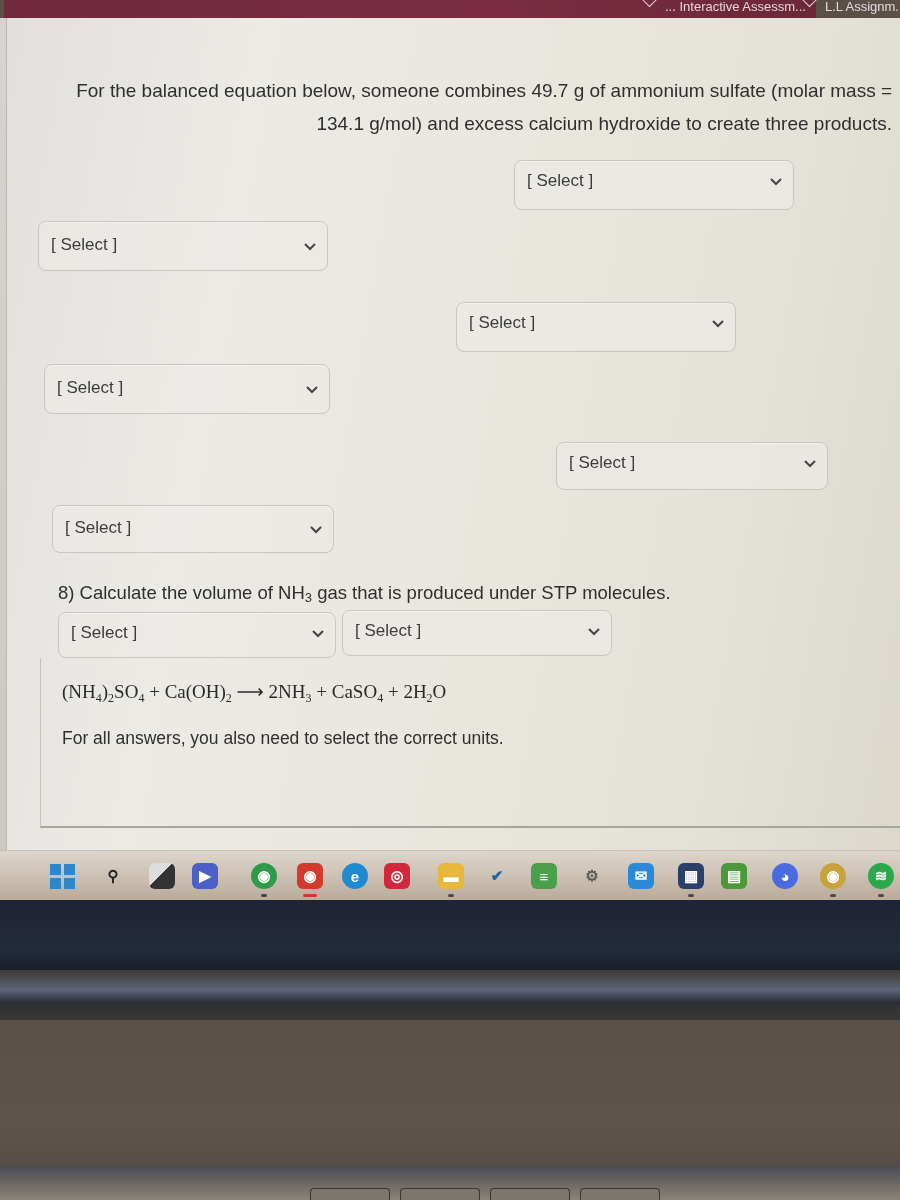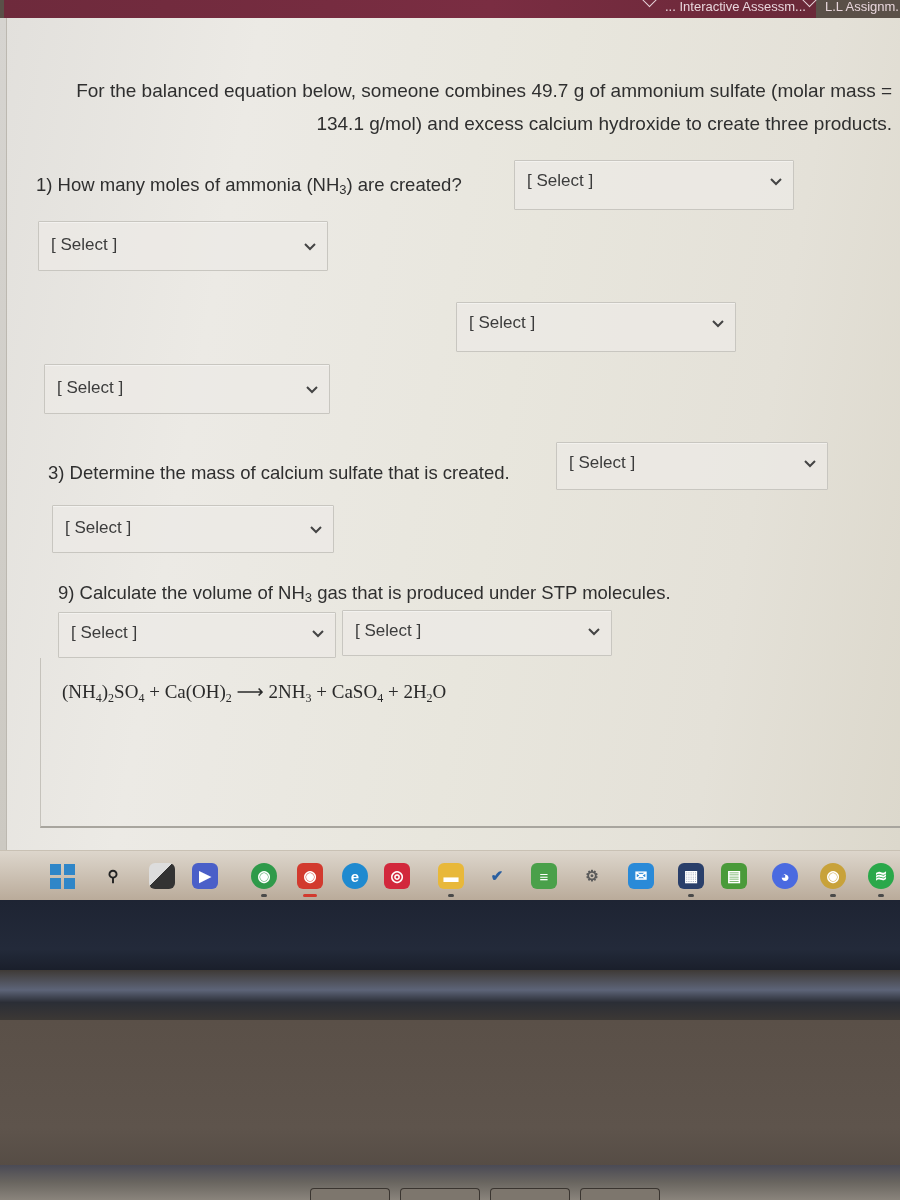--- a/index.html
+++ b/index.html
@@ -30,21 +30,21 @@
     .intro {
       position: absolute; left: 32px; top: 56px; width: 880px;
       font-size: 19px; line-height: 33px; color: #2f2f2f;
     }
     .q-label {
       position: absolute; font-size: 18.5px; color: #2f2f2f; white-space: nowrap;
     }
     .q-label sub { font-size: 13px; vertical-align: -3px; }
     .select {
       position: absolute; height: 46px; box-sizing: border-box;
-      border: 1px solid #c8c6c0; border-radius: 1px;
+      border: 1px solid #c8c6c0; border-radius: 8px;
       background: rgba(236,234,229,0.75);
       box-shadow: inset 0 1px 0 rgba(255,255,255,0.4);
       cursor: pointer;
     }
     .select .sel-text {
       position: absolute; left: 12px; top: 10px; font-size: 17px; color: #3c3c3c;
     }
     .select .chev {
       position: absolute; right: 10px; top: 14px; width: 14px; height: 14px;
     }
@@ -107,23 +107,20 @@
   <div class="tab" style="left:800px;">
     <span class="heart"></span><span>L.L Assignm...</span>
   </div>
 </div>
 
 <div class="screen">
   <div class="question-frame"></div>
 
   <div class="intro" style="width:860px;">For the balanced equation below, someone combines 49.7 g of ammonium sulfate (molar mass = 134.1 g/mol) and excess calcium hydroxide to create three products.</div>
 
-  <div class="q-label" style="left:36px; top:156px;">
-    <span>1) How many moles of ammonia (NH</span><sub>3</sub><span>) are created?</span>
-  </div>
   <div class="select" style="left:514px; top:142px; width:280px; height:50px;">
     <span class="sel-text">[ Select ]</span>
     <svg class="chev" viewBox="0 0 14 14">
         <path d="M2 4 L7 9 L12 4" fill="none" stroke="#444" stroke-width="2"></path>
       </svg>
   </div>
   <div class="select" style="left:38px; top:203px; width:290px; height:50px;">
     <span class="sel-text" style="top:13px;">[ Select ]</span>
     <svg class="chev" style="top:18px;" viewBox="0 0 14 14">
         <path d="M2 4 L7 9 L12 4" fill="none" stroke="#444" stroke-width="2"></path>
@@ -136,58 +133,56 @@
         <path d="M2 4 L7 9 L12 4" fill="none" stroke="#444" stroke-width="2"></path>
       </svg>
   </div>
   <div class="select" style="left:44px; top:346px; width:286px; height:50px;">
     <span class="sel-text" style="top:13px;">[ Select ]</span>
     <svg class="chev" style="top:18px;" viewBox="0 0 14 14">
         <path d="M2 4 L7 9 L12 4" fill="none" stroke="#444" stroke-width="2"></path>
       </svg>
   </div>
 
-  <div class="q-label" style="left:48px; top:444px;">
-    <span>3) Determine the mass of calcium sulfate that is created.</span>
-  </div>
   <div class="select" style="left:556px; top:424px; width:272px; height:48px;">
     <span class="sel-text">[ Select ]</span>
     <svg class="chev" viewBox="0 0 14 14">
         <path d="M2 4 L7 9 L12 4" fill="none" stroke="#444" stroke-width="2"></path>
       </svg>
   </div>
   <div class="select" style="left:52px; top:487px; width:282px; height:48px;">
     <span class="sel-text" style="top:12px;">[ Select ]</span>
     <svg class="chev" style="top:17px;" viewBox="0 0 14 14">
         <path d="M2 4 L7 9 L12 4" fill="none" stroke="#444" stroke-width="2"></path>
       </svg>
   </div>
 
   <div class="q-label" style="left:58px; top:564px;">
-    <span>9) Calculate the volume of NH</span><sub>3</sub><span> gas that is produced under STP molecules.</span>
+    <span>8) Calculate the volume of NH</span><sub>3</sub><span> gas that is produced under STP molecules.</span>
   </div>
   <div class="select" style="left:58px; top:594px; width:278px; height:46px;">
     <span class="sel-text">[ Select ]</span>
     <svg class="chev" viewBox="0 0 14 14">
         <path d="M2 4 L7 9 L12 4" fill="none" stroke="#444" stroke-width="2"></path>
       </svg>
   </div>
   <div class="select" style="left:342px; top:592px; width:270px; height:46px;">
     <span class="sel-text">[ Select ]</span>
     <svg class="chev" viewBox="0 0 14 14">
         <path d="M2 4 L7 9 L12 4" fill="none" stroke="#444" stroke-width="2"></path>
       </svg>
   </div>
 
   <div class="content-box"></div>
 
   <div class="equation">
     <span>(NH</span><sub>4</sub><span>)</span><sub>2</sub><span>SO</span><sub>4</sub><span style="white-space:pre"> + </span><span>Ca(OH)</span><sub>2</sub><span style="white-space:pre"> ⟶ </span><span>2NH</span><sub>3</sub><span style="white-space:pre"> + </span><span>CaSO</span><sub>4</sub><span style="white-space:pre"> + </span><span>2H</span><sub>2</sub><span>O</span>
   </div>
 
+  <div class="note">For all answers, you also need to select the correct units.</div>
 </div>
 
 <div class="taskbar" id="taskbar">
     <div class="tb-icon" style="left: 50px; background: transparent; display: grid; grid-template-columns: 1fr 1fr; gap: 2px;">
       <span style="background: rgb(47, 134, 200); width: 11px; height: 11px;"></span>
       <span style="background: rgb(47, 134, 200); width: 11px; height: 11px;"></span>
       <span style="background: rgb(47, 134, 200); width: 11px; height: 11px;"></span>
       <span style="background: rgb(47, 134, 200); width: 11px; height: 11px;"></span>
     </div>
     <div class="tb-icon" style="left: 100px; background: transparent; color: rgb(34, 34, 34);">⚲</div>

